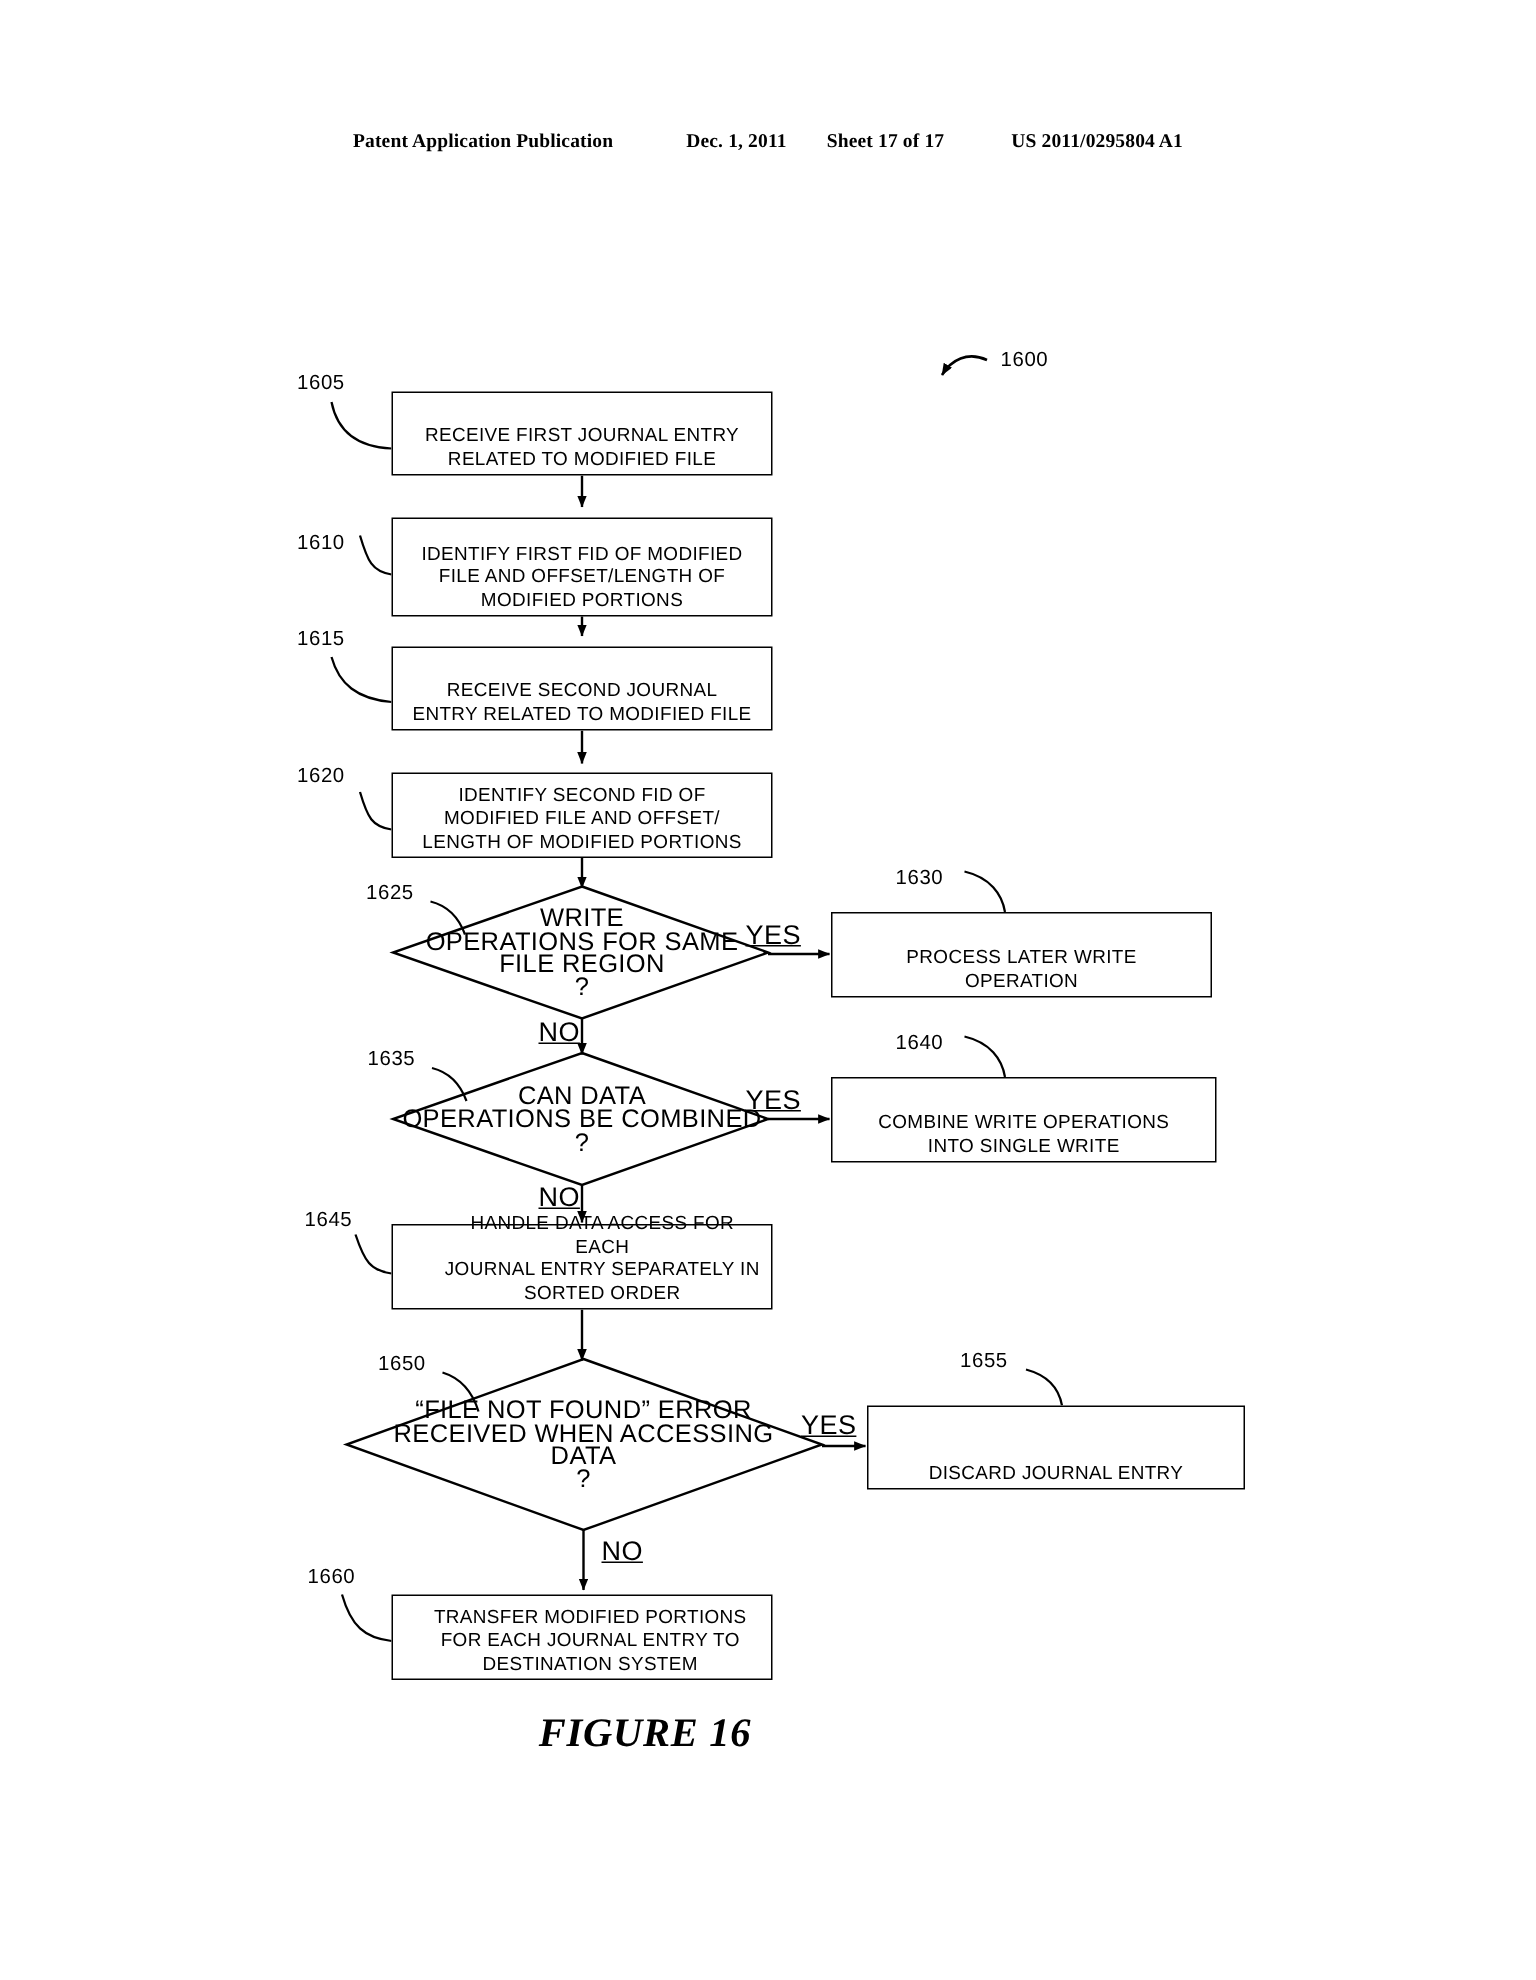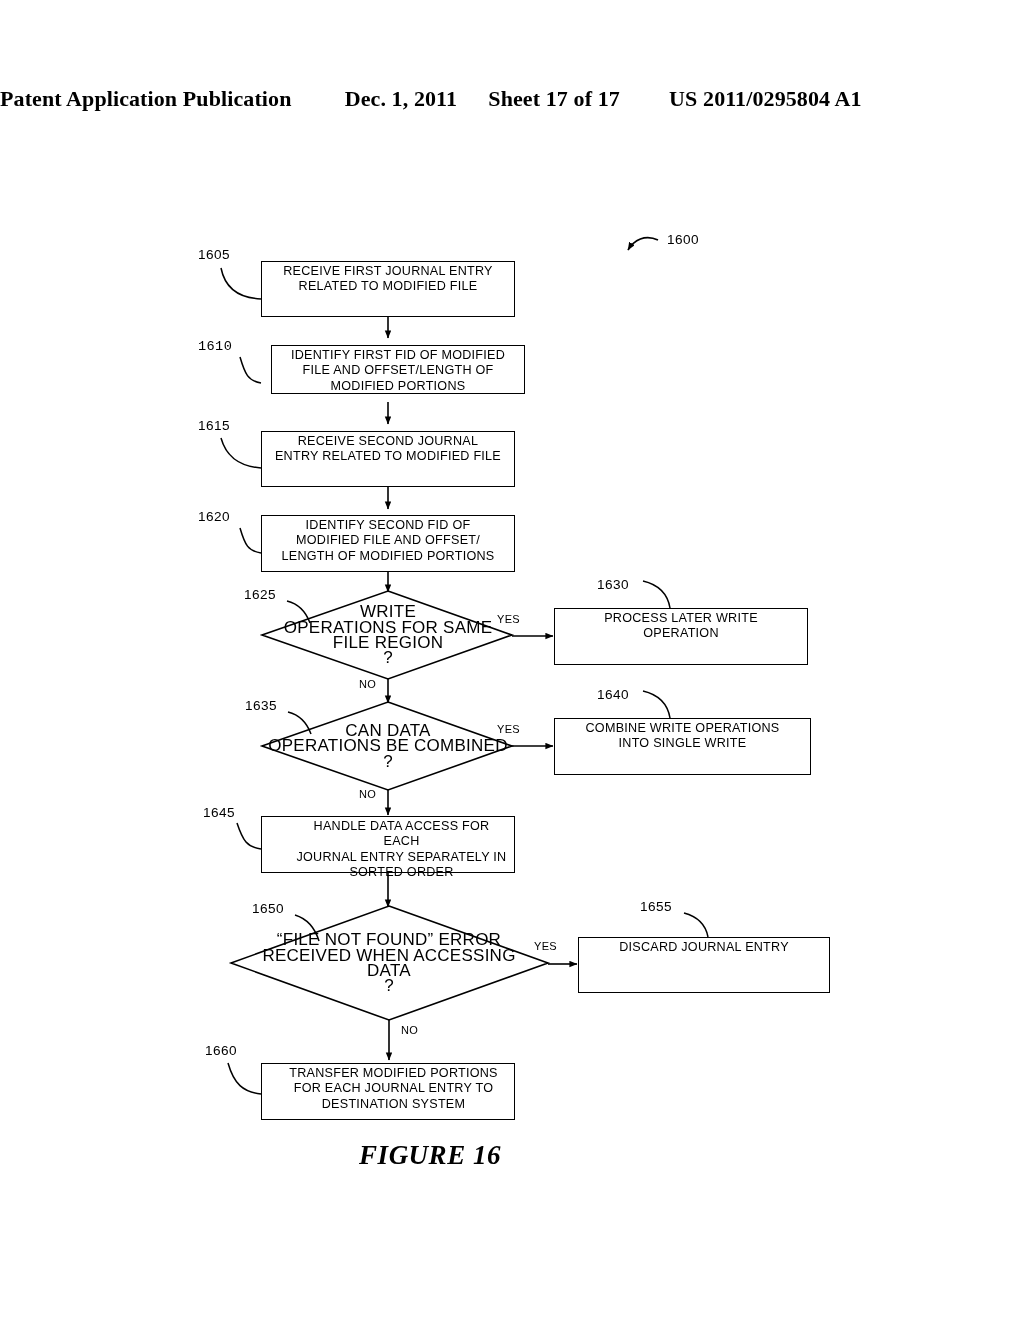--- a/index.html
+++ b/index.html
@@ -15,23 +15,24 @@
     color: #000000;
     overflow: hidden;
   }
 
   
   #page-header {
     position: absolute;
     top: 86px;
     left: 0;
     width: 1024px;
+    text-align: center;
     font-family: "Liberation Serif", serif;
     font-weight: bold;
-    font-size: 22px;
+    font-size: 13px;
     letter-spacing: 0.1px;
     white-space: nowrap;
   }
   #page-header .hseg { display: inline-block; }
   #page-header .gap-a { display: inline-block; width: 42px; }
   #page-header .gap-b { display: inline-block; width: 20px; }
   #page-header .gap-c { display: inline-block; width: 38px; }
 
   
   #flowchart {
@@ -49,21 +50,21 @@
     height: 1320px;
   }
 
   
   .node-box {
     position: absolute;
     box-sizing: border-box;
     border: 1.6px solid #000000;
     background: #ffffff;
     display: flex;
-    align-items: flex-start;
+    align-items: flex-end;
     justify-content: center;
     text-align: center;
     font-size: 12.6px;
     line-height: 15.4px;
     letter-spacing: 0.25px;
     padding: 2px 5px;
   }
   .node-box .txt { display: block; white-space: pre-line; }
 
   
@@ -85,23 +86,24 @@
   .ref-num {
     position: absolute;
     font-size: 13.6px;
     letter-spacing: 0.4px;
     white-space: nowrap;
   }
 
   
   .edge-label {
     position: absolute;
-    font-size: 11px;
+    font-size: 18px;
     letter-spacing: 0.3px;
     white-space: nowrap;
+    text-decoration: underline;
   }
 
   
   #figure-caption {
     position: absolute;
     left: 0;
     top: 1140px;
     width: 860px;
     text-align: center;
     font-family: "Liberation Serif", serif;
@@ -164,21 +166,21 @@
     <path d="M228,1063 C234,1084 243,1092 261,1094" fill="none" stroke="#000000" stroke-width="1.5"></path>
 
     <path d="M658,240 C645,234 634,240 628,250" fill="none" stroke="#000000" stroke-width="1.7" marker-end="url(#arrowhead)"></path>
   </svg>
 
   <div class="node-box" style="left:261px; top:261px; width:254px; height:56px;">
     <span class="txt">RECEIVE FIRST JOURNAL ENTRY
 RELATED TO MODIFIED FILE</span>
   </div>
 
-  <div class="node-box" style="left:271px; top:345px; width:254px; height:49px;">
+  <div class="node-box" style="left:261px; top:345px; width:254px; height:66px;">
     <span class="txt">IDENTIFY FIRST FID OF MODIFIED
 FILE AND OFFSET/LENGTH OF
 MODIFIED PORTIONS</span>
   </div>
 
   <div class="node-box" style="left:261px; top:515px; width:254px; height:57px;">
     <span class="txt">IDENTIFY SECOND FID OF
 MODIFIED FILE AND OFFSET/
 LENGTH OF MODIFIED PORTIONS</span>
   </div>
@@ -227,21 +229,21 @@
 ?</span>
   </div>
 
   <div class="node-diamond" style="left:250px; top:933px; width:278px; height:60px;">
     <span class="txt">“FILE NOT FOUND” ERROR
 RECEIVED WHEN ACCESSING DATA
 ?</span>
   </div>
 
   <div class="ref-num" style="left:198px; top:247px;">1605</div>
-  <div class="ref-num" style="left:198px; top:339px;font-family:Liberation Mono, monospace;">1610</div>
+  <div class="ref-num" style="left:198px; top:354px;">1610</div>
   <div class="ref-num" style="left:198px; top:418px;">1615</div>
   <div class="ref-num" style="left:198px; top:509px;">1620</div>
   <div class="ref-num" style="left:244px; top:587px;text-align:center;">1625</div>
   <div class="ref-num" style="left:597px; top:577px;">1630</div>
   <div class="ref-num" style="left:245px; top:698px;">1635</div>
   <div class="ref-num" style="left:597px; top:687px;">1640</div>
   <div class="ref-num" style="left:203px; top:805px;">1645</div>
   <div class="ref-num" style="left:252px; top:901px;">1650</div>
   <div class="ref-num" style="left:640px; top:899px;">1655</div>
   <div class="ref-num" style="left:205px; top:1043px;">1660</div>

